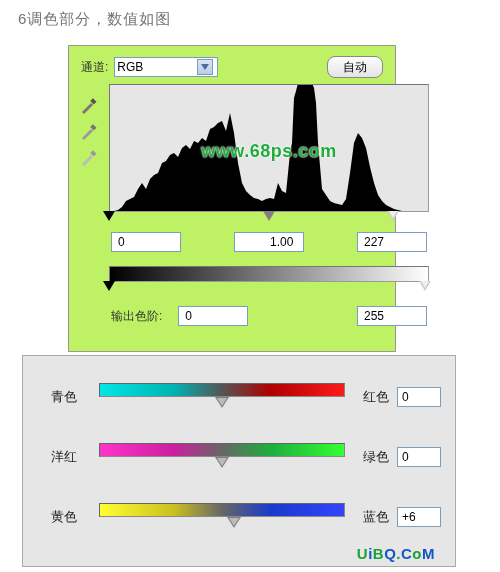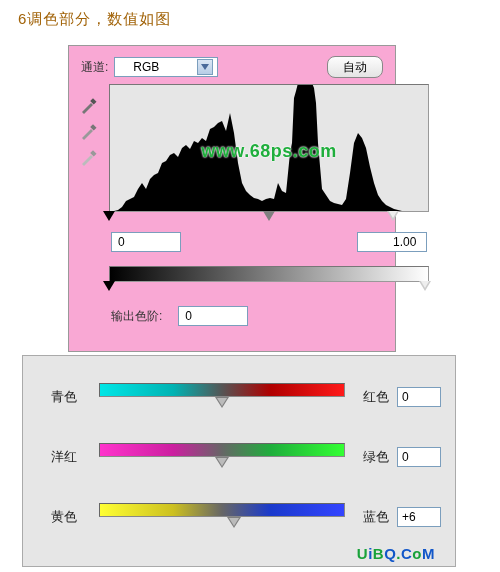--- a/index.html
+++ b/index.html
@@ -7,48 +7,48 @@
     width: 500px;
     height: 572px;
     background: #fff;
     font-family: "SimSun", "宋体", sans-serif;
     font-size: 12px;
     color: #000;
   }
   .caption {
     padding: 10px 0 0 18px;
     font-size: 15px;
-    color: #a16207;
+    color: #737373;
     letter-spacing: 1px;
   }
   .levels-panel {
     position: absolute;
     left: 68px;
     top: 45px;
     width: 328px;
     height: 307px;
-    background: #f9a8d4;
+    background: #bef264;
     border: 1px solid #999;
   }
   .levels-top {
     display: flex;
     align-items: center;
     padding: 10px 12px 6px 12px;
   }
   .lbl { color: #333; }
   .select {
     margin-left: 6px;
     width: 104px;
     height: 20px;
     background: #fff;
     border: 1px solid #7b9ebd;
     display: flex;
     align-items: center;
     justify-content: space-between;
-    padding: 0 4px 0 18px;
+    padding: 0 4px 0 2px;
   }
   .select .arrow-btn {
     width: 16px; height: 16px;
     background: linear-gradient(#dbe6f4,#b8cde6);
     border: 1px solid #7b9ebd;
     display: flex; align-items: center; justify-content: center;
   }
   .auto-btn {
     margin-left: auto;
     width: 56px;
@@ -294,30 +294,32 @@
       </svg>
     </div>
     <div class="slider-track">
       <div class="tri" style="left:-6px"></div>
       <div class="tri mid" style="left:154px"></div>
       <div class="tri right" style="left:278px"></div>
     </div>
     <div class="input-row">
       <div class="num-input">0</div>
       <div class="num-input mid">1.00</div>
+      <div class="num-input">227</div>
     </div>
     <div class="gradient-bar"></div>
     <div class="out-track">
       <div class="tri" style="left:-6px"></div>
       <div class="tri right" style="left:310px"></div>
     </div>
     <div class="out-row">
       <span class="lbl">输出色阶:</span>
       <div class="num-input">0</div>
       <div style="flex:1"></div>
+      <div class="num-input">255</div>
     </div>
   </div>
 </div>
 
 <div class="color-balance-panel">
   <div class="cb-row">
     <div class="cb-left">青色</div>
     <div class="cb-track-wrap">
       <div class="cb-gradient" style="background:linear-gradient(to right,#00e6e6,#00b3b3 30%,#555 50%,#b00000 70%,#ff1a1a)"></div>
       <div class="cb-slider-track">

